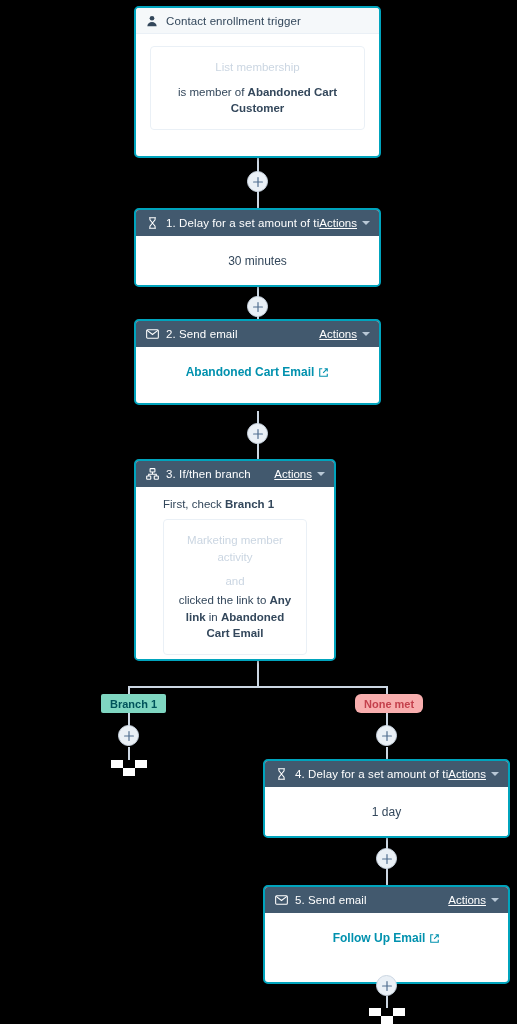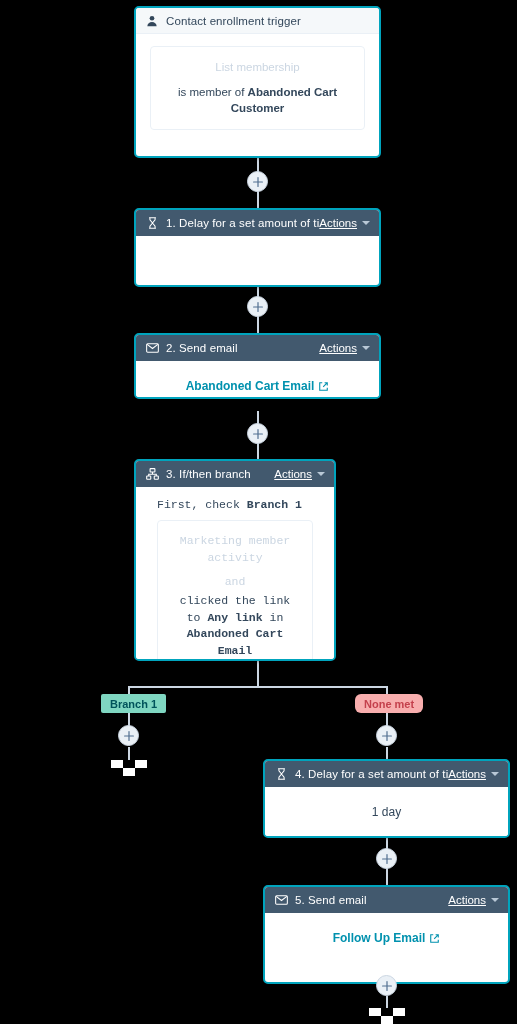--- a/index.html
+++ b/index.html
@@ -264,29 +264,30 @@
         <svg width="11" height="12" viewBox="0 0 12 14" fill="none" stroke="#ffffff" stroke-width="1.2">
           <path d="M2 1h8M2 13h8M3 1v2.2L6 7l-3 3.8V13M9 1v2.2L6 7l3 3.8V13"></path>
         </svg>
       </span>
       <span class="head-title">1. Delay for a set amount of time</span>
       <span class="actions">
         <span class="actions-label">Actions</span>
         <span class="caret"></span>
       </span>
     </div>
+    <div class="card-body body-plain">30 minutes</div>
   </div>
 
   <div class="plus-btn" style="left:247px; top:296px;">
     <svg width="10" height="10" viewBox="0 0 10 10">
       <path d="M5 0.6v8.8M0.6 5h8.8" stroke="#516f90" stroke-width="1.2" stroke-linecap="round"></path>
     </svg>
   </div>
 
-  <div class="card" style="left:134px; top:333px; width:247px; height:66px;">
+  <div class="card" style="left:134px; top:319px; width:247px; height:86px;">
     <div class="card-head dark">
       <span class="head-icon">
         <svg width="13" height="10" viewBox="0 0 16 12" fill="none" stroke="#ffffff" stroke-width="1.3">
           <rect x="0.8" y="0.8" width="14.4" height="10.4" rx="1.2"></rect>
           <path d="M1.4 1.6 8 6.6l6.6-5"></path>
         </svg>
       </span>
       <span class="head-title">2. Send email</span>
       <span class="actions">
         <span class="actions-label">Actions</span>
@@ -319,21 +320,21 @@
           <rect x="8.9" y="8.6" width="4.4" height="3.6" rx="0.6"></rect>
           <path d="M7 4.3v2.4M2.9 8.6V6.7h8.2v1.9"></path>
         </svg>
       </span>
       <span class="head-title">3. If/then branch</span>
       <span class="actions">
         <span class="actions-label">Actions</span>
         <span class="caret"></span>
       </span>
     </div>
-    <div class="card-body" style="padding:11px 21px;font-family:Liberation Mono, monospace;">
+    <div class="card-body" style="padding:11px 27px;">
       <div class="first-check">
         <span>First, check</span>
         <b>Branch 1</b>
       </div>
       <div class="crit-box">
         <div class="crit-title">Marketing member activity</div>
         <div class="crit-and">and</div>
         <div class="crit-line">
           <span>clicked the link to</span>
           <b>Any link</b>

